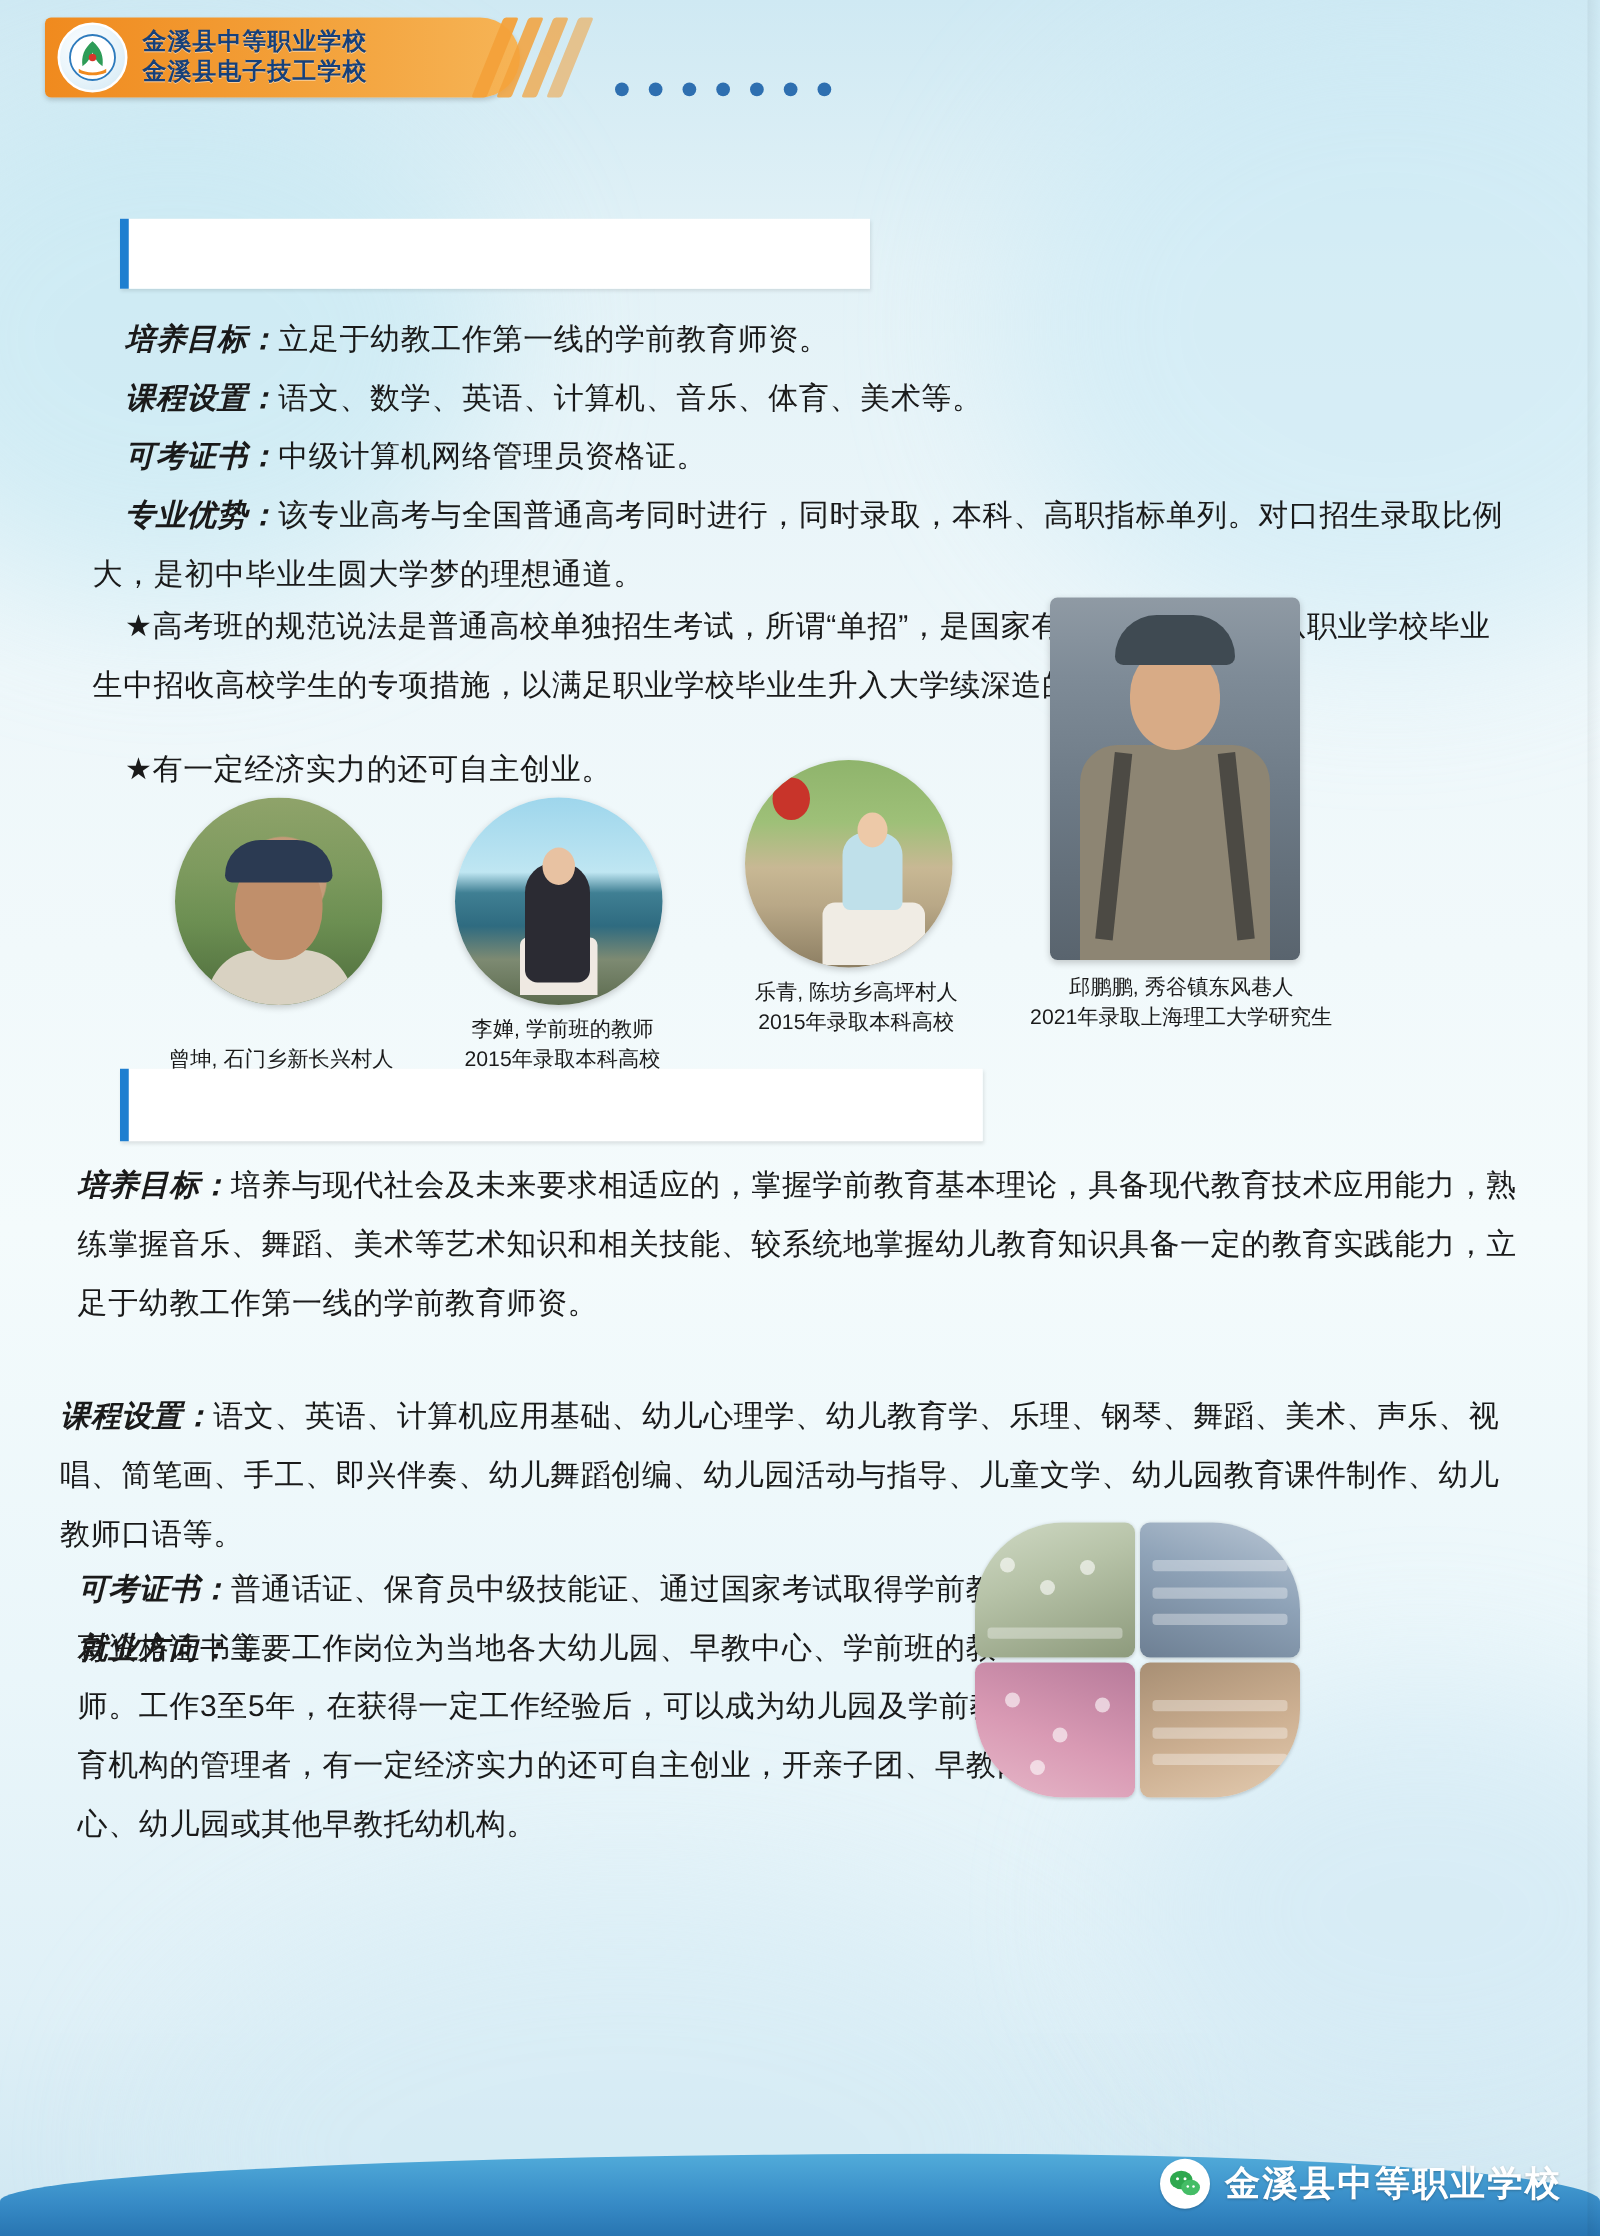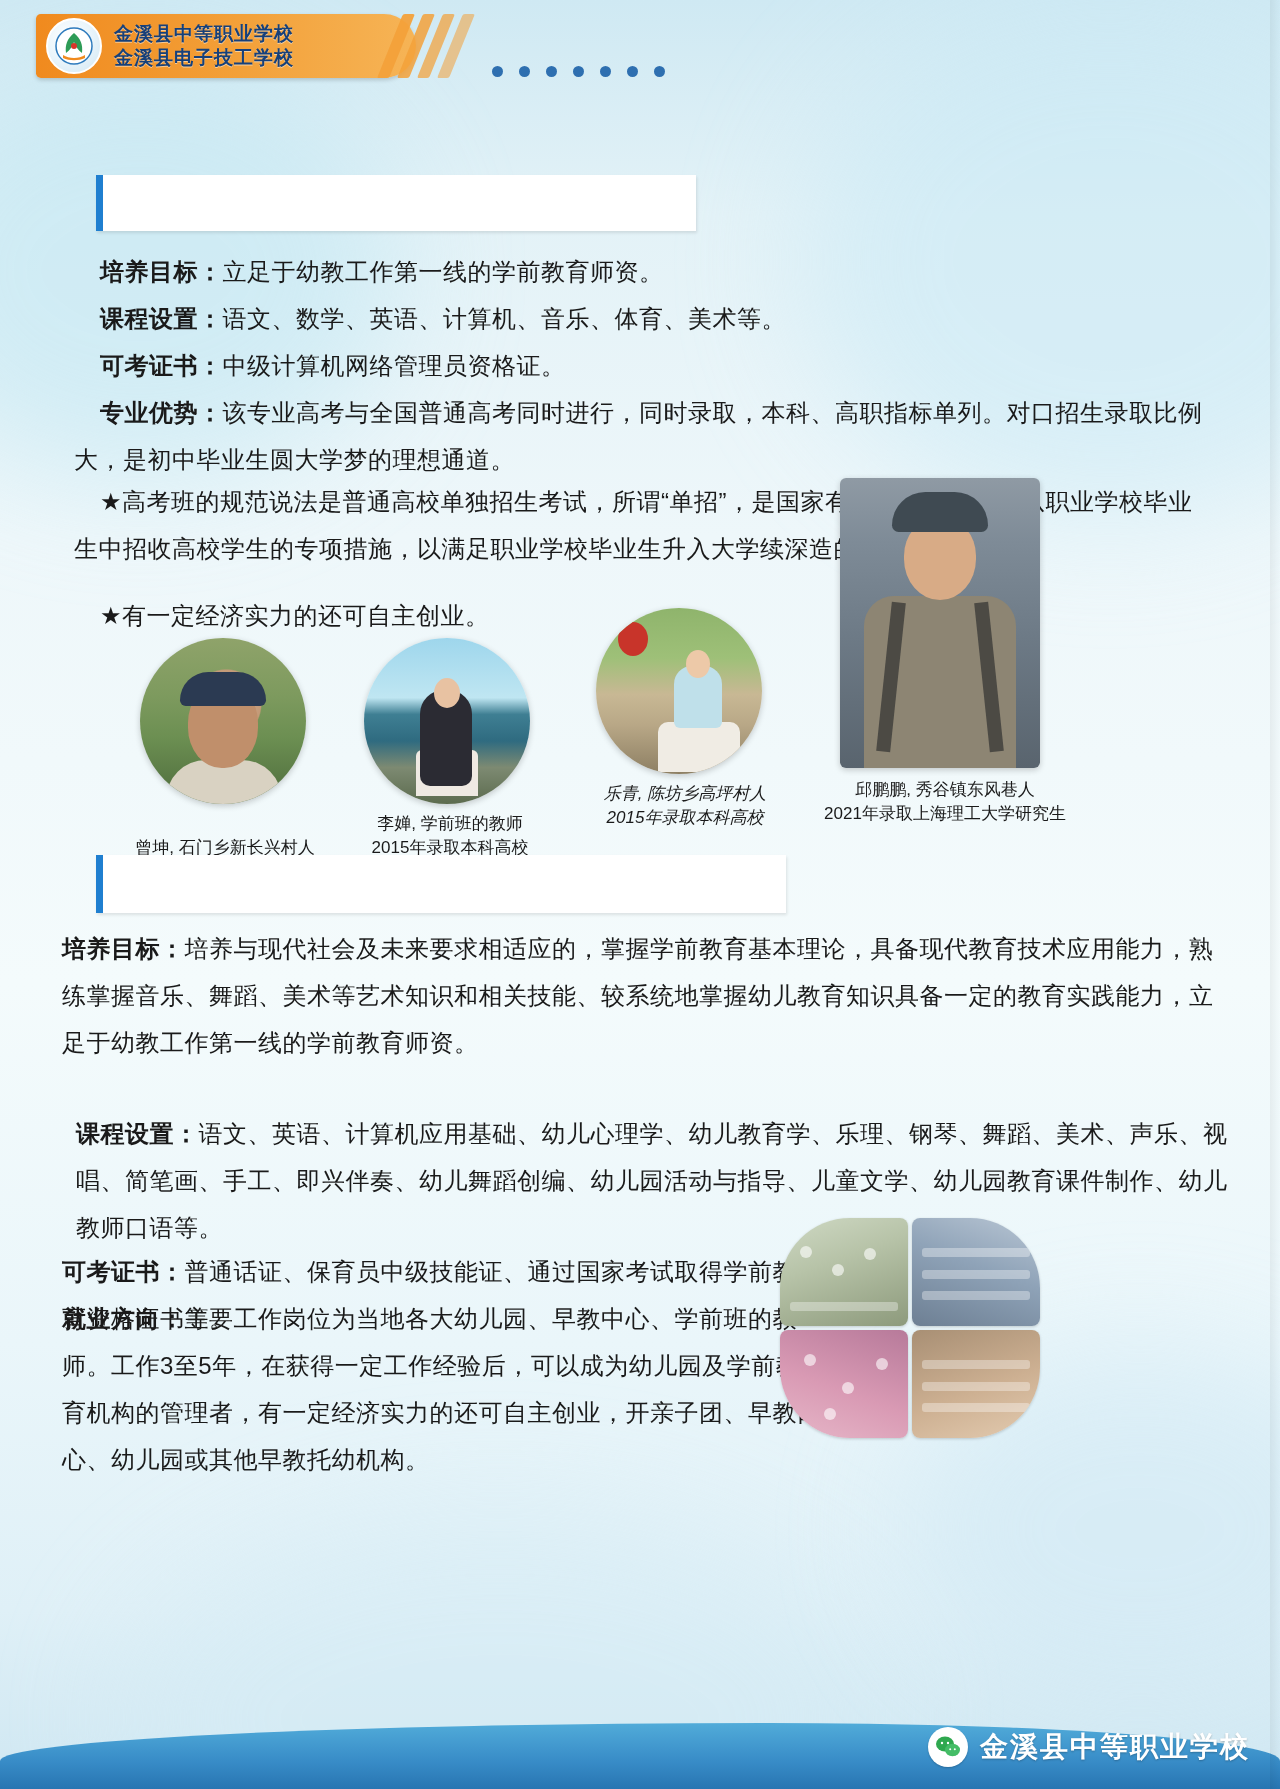--- a/index.html
+++ b/index.html
@@ -131,31 +131,31 @@
   #title-childcare .txt { color: #d81e2c; }
 
   
   .para {
     position: absolute;
     font-size: 24px;
     line-height: 47px;
     color: #1a1a1a;
     letter-spacing: .5px;
   }
-  .lbl { font-weight: bold; }
+  .lbl { font-weight: bold; font-style: italic; }
 
   #p-goal      { left: 100px; top: 248px; width: 1090px; }
   #p-courses   { left: 100px; top: 295px; width: 1090px; }
   #p-cert      { left: 100px; top: 342px; width: 1090px; }
   #p-adv       { left: 74px;  top: 389px; width: 1130px; text-indent: 26px; }
   #p-star1     { left: 74px;  top: 478px; width: 1130px; text-indent: 26px; }
   #p-star2     { left: 74px;  top: 592px; width: 1130px; text-indent: 26px; }
 
   #c-goal      { left: 62px;  top: 925px; width: 1160px; }
-  #c-courses   { left: 76px;  top: 1110px; width: 1160px; }
+  #c-courses   { left: 48px;  top: 1110px; width: 1160px; }
   #c-cert      { left: 62px;  top: 1248px; width: 740px; }
   #c-job       { left: 62px;  top: 1295px; width: 760px; }
 
   
   .photo-circle {
     position: absolute;
     border-radius: 50%;
     overflow: hidden;
     box-shadow: 0 2px 6px rgba(0,0,0,.2);
   }
@@ -196,21 +196,21 @@
     background: linear-gradient(180deg, #8f9aa4 0%, #7e8b97 22%, #6d7a86 55%, #59646e 100%);
   }
   #photo-4 .f-hat  { position:absolute; left:52px; top:14px; width:96px; height:40px; border-radius:50px 50px 10px 10px; background:#3f4a52; }
   #photo-4 .f-face { position:absolute; left:64px; top:40px; width:72px; height:82px; border-radius:46% 46% 50% 50%; background:#d8ab86; }
   #photo-4 .f-body { position:absolute; left:24px; top:118px; width:152px; height:172px; border-radius:30px 30px 0 0; background:#8d8573; }
   #photo-4 .f-strap{ position:absolute; left:44px; top:124px; width:14px; height:150px; background:#4c4a44; transform: rotate(6deg); }
   #photo-4 .f-strap2{ position:absolute; right:44px; top:124px; width:14px; height:150px; background:#4c4a44; transform: rotate(-6deg); }
 
   #cap-1 { left: 100px; top: 836px; width: 250px; }
   #cap-2 { left: 330px; top: 812px; width: 240px; }
-  #cap-3 { left: 570px; top: 782px; width: 230px; font-style: italic; }
+  #cap-3 { left: 570px; top: 782px; width: 230px; }
   #cap-4 { left: 810px; top: 778px; width: 270px; }
 
   
   .cluster { position: absolute; left: 780px; top: 1218px; width: 270px; height: 230px; }
   .petal {
     position: absolute;
     width: 128px; height: 108px;
     overflow: hidden;
     box-shadow: 0 1px 3px rgba(0,0,0,.18);
   }

